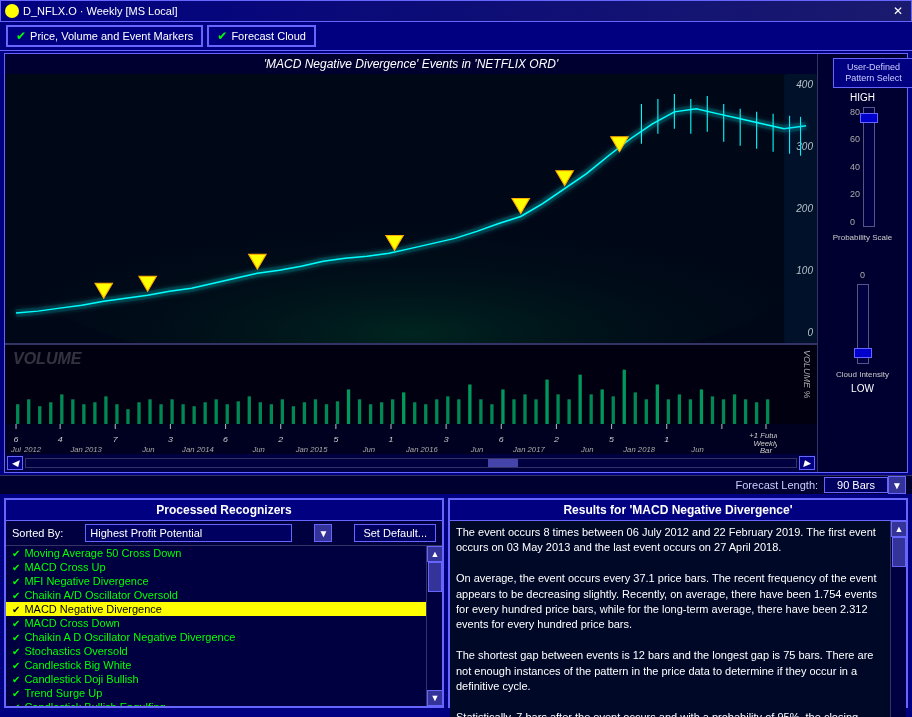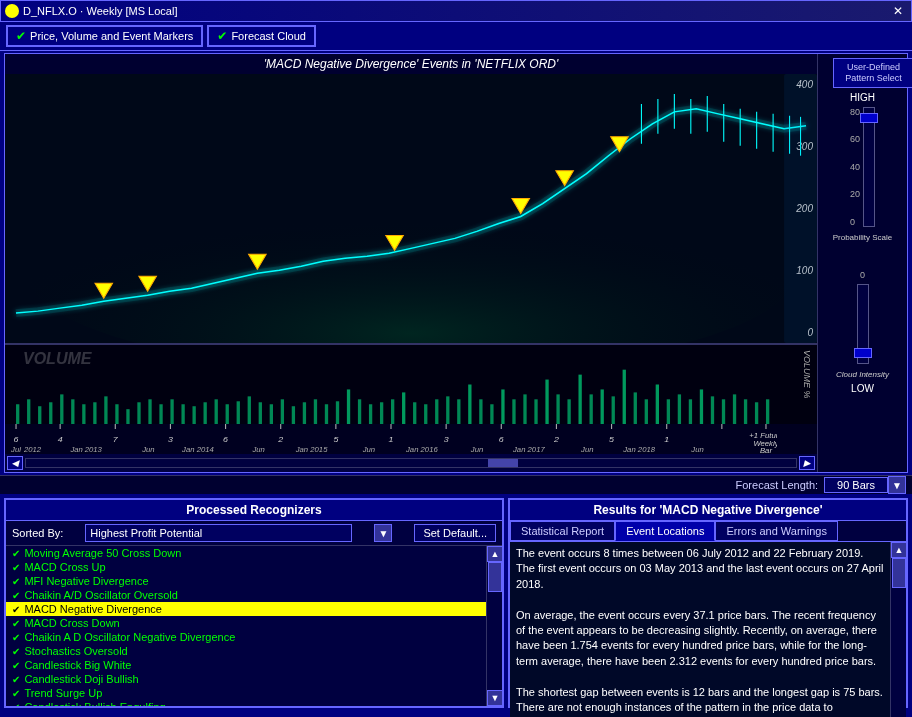--- a/index.html
+++ b/index.html
@@ -133,21 +133,21 @@
       height: 80px;
       background: #000010;
       position: relative;
       border-top: 1px solid #333366;
       overflow: hidden;
     }
 
     .volume-label {
       position: absolute;
       top: 5px;
-      left: 18px;
+      left: 8px;
       font-size: 16px;
       font-weight: bold;
       color: rgba(255,255,255,0.2);
     }
 
     .time-axis {
       height: 30px;
       background: #000020;
       position: relative;
       overflow: hidden;
@@ -270,21 +270,21 @@
     .bottom-panels {
       display: flex;
       flex-direction: row;
       gap: 4px;
       margin: 4px 4px 2px 4px;
       height: 210px;
     }
 
     
     .recognizers-panel {
-      width: 500px;
+      width: 440px;
       background: #000040;
       border: 2px solid #6666ff;
       display: flex;
       flex-direction: column;
     }
 
     .panel-title {
       background: #000080;
       text-align: center;
       font-size: 12px;
@@ -785,21 +785,21 @@
 
     <div style="height:20px;"></div>
     <span style="font-size:9px;color:#aaaaaa;">0</span>
 
     <div class="slider-row">
       <div class="slider-track" style="height:80px;">
         <div class="slider-thumb" style="bottom:5px;top:auto;"></div>
       </div>
     </div>
 
-    <div style="font-size:8px;color:#cccccc;text-align:center;margin-top:2px;font-style:italic;">
+    <div style="font-size:8px;color:#cccccc;text-align:center;margin-top:2px;">
       <span>Cloud Intensity</span>
     </div>
 
     <span class="slider-label">LOW</span>
   </div>
 </div>
 
 <div class="forecast-bar">
   <span class="forecast-label">Forecast Length:</span>
   <div class="forecast-select-wrapper">
@@ -874,25 +874,20 @@
         <div class="r-scroll-track">
           <div class="r-scroll-thumb"></div>
         </div>
         <div class="r-scroll-btn">▼</div>
       </div>
     </div>
   </div>
 
   <div class="results-panel">
     <div class="results-title">Results for 'MACD Negative Divergence'</div>
-    <div class="results-tabs" id="results-tabs">
-        <button class="results-tab">Statistical Report</button>
-        <button class="results-tab active">Event Locations</button>
-        <button class="results-tab">Errors and Warnings</button>
-      </div>
     <div class="results-content">
       <div class="results-text" style="white-space:pre-line;">The event occurs 8 times between 06 July 2012 and 22 February 2019.  The first event occurs on 03 May 2013 and the last event occurs on 27 April 2018.
 
 On average, the event occurs every 37.1 price bars.  The recent frequency of the event appears to be decreasing slightly.  Recently, on average, there have been 1.754 events for every hundred price bars, while for the long-term average, there have been 2.312 events for every hundred price bars.
 
 The shortest gap between events is  12 bars and the longest gap is  75 bars.  There are not enough instances of the pattern in the price data to determine if they occur in a definitive cycle.
 
 Statistically, 7 bars after the event occurs and with a probability of 95%, the closing</div>
       <div class="results-scrollbar">
         <div class="res-scroll-btn">▲</div>

